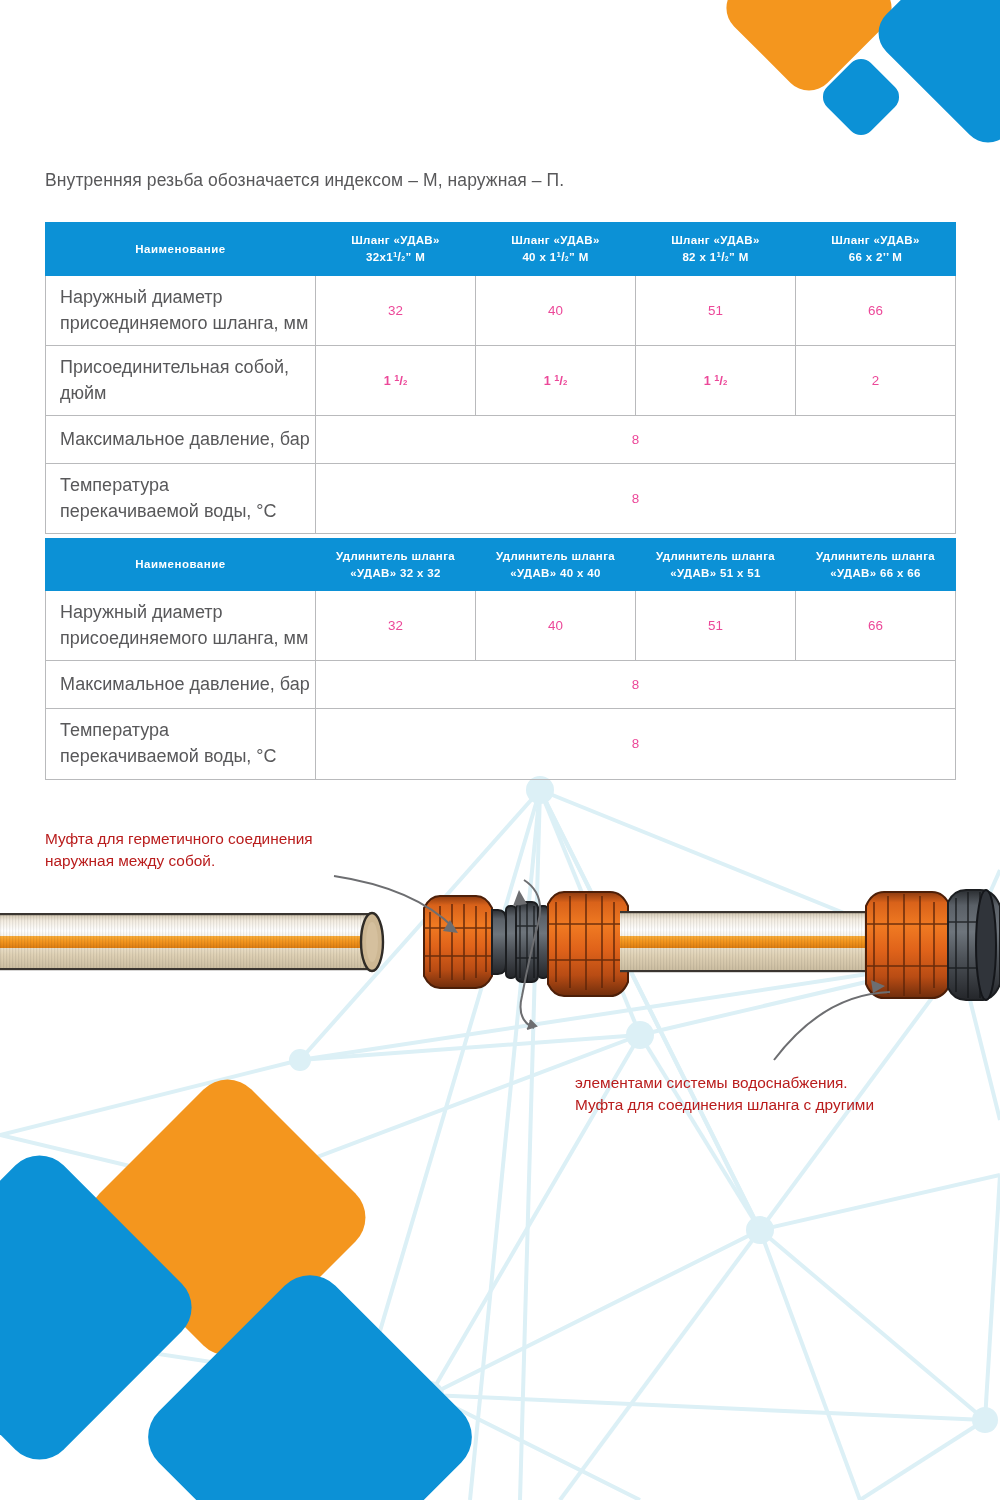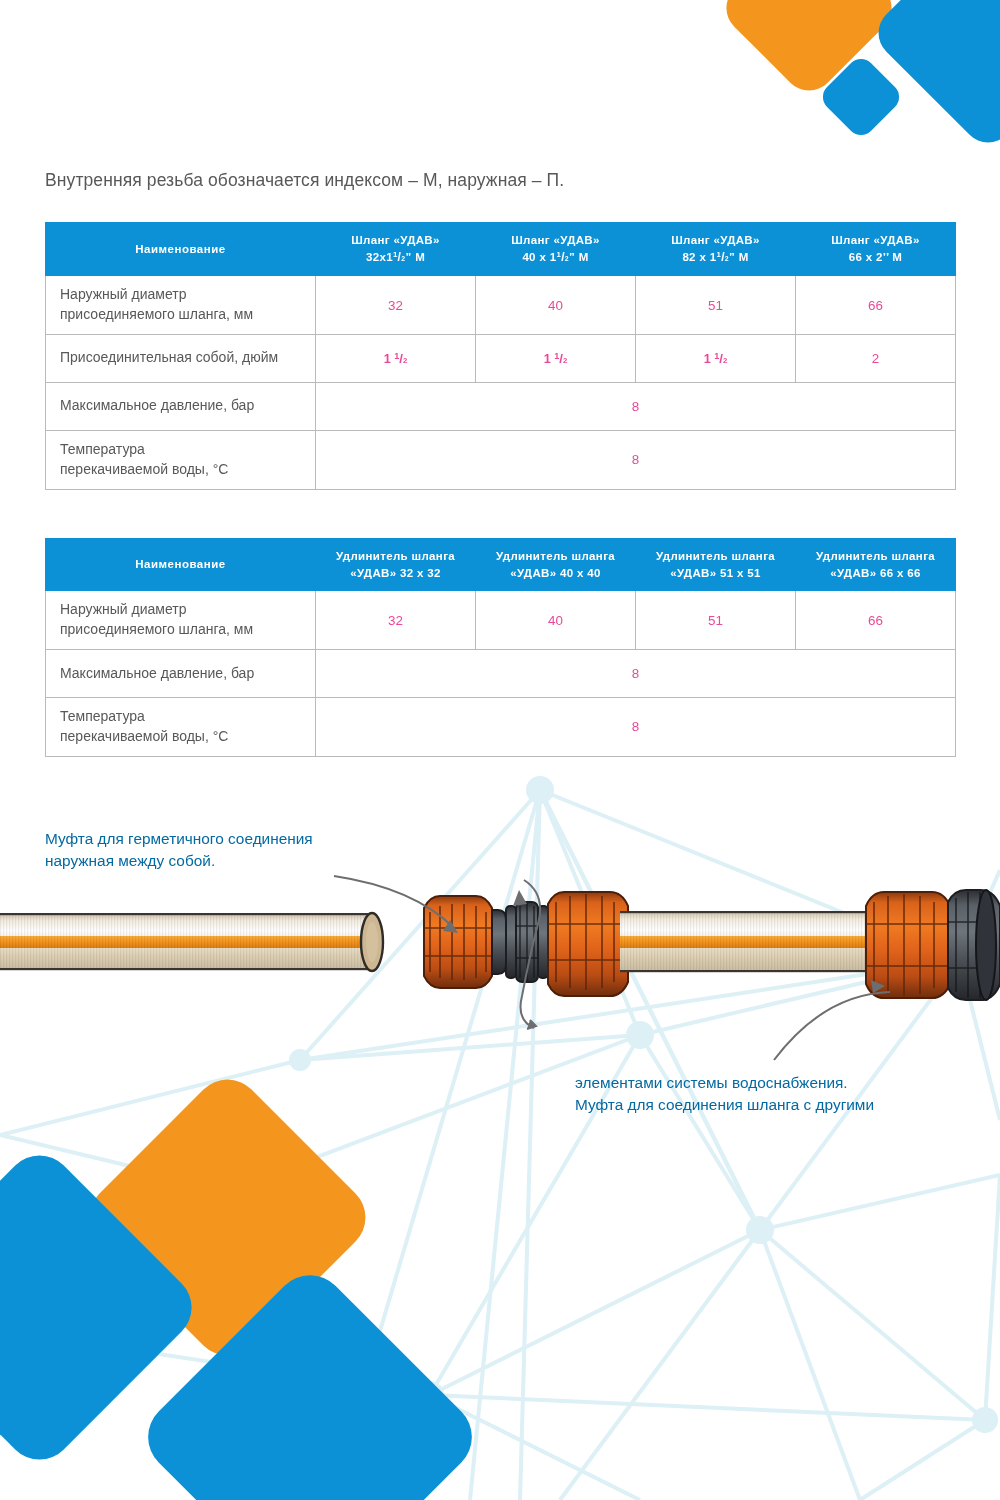--- a/index.html
+++ b/index.html
@@ -29,40 +29,40 @@
     vertical-align:middle;
   }
   .tbl thead th{
     background:#0c91d6;color:#ffffff;border-color:#0c91d6;
     font-size:11.5px;font-weight:700;letter-spacing:.35px;
     line-height:1.45;text-align:center;padding:9px 4px;
   }
   .tbl thead th.name-h{letter-spacing:.5px;}
   .tbl td.lbl{
     text-align:left;padding:9px 0 9px 14px;
-    font-size:14px;line-height:1.42;color:#58585a;
+    font-size:18px;line-height:1.42;color:#58585a;
   }
   .tbl td.val{
     text-align:center;font-size:13.4px;color:#ec4899;
   }
   .frac{display:inline-block;position:relative;font-size:12.6px;letter-spacing:0;font-weight:bold;}
   .frac sup{font-size:.72em;vertical-align:.45em;}
   .frac sub{font-size:.62em;vertical-align:-.05em;}
   .slash{font-size:1.05em;}
 
   
   .hfrac sup{font-size:.68em;vertical-align:.45em;}
   .hfrac sub{font-size:.6em;vertical-align:0em;}
 
   
   .illus{position:absolute;left:0;top:760px;width:1000px;height:330px;}
 
   
   .callout{
-    position:absolute;font-size:15.4px;line-height:1.42;color:#0369a1;
+    position:absolute;font-size:15.4px;line-height:1.42;color:#b91c1c;
   }
   .callout-left{left:45px;top:828px;}
   .callout-right{left:575px;top:1072px;text-align:left;}
 </style>
 </head>
 <body>
 
 <div class="bg-layer">
 
   <svg class="net" viewBox="0 0 1000 1500" preserveAspectRatio="none">

